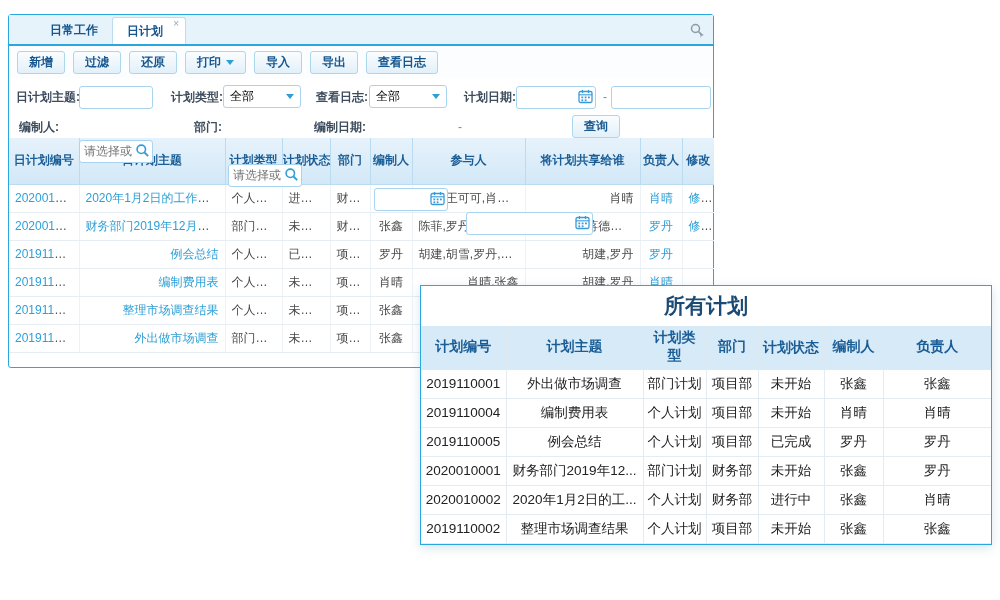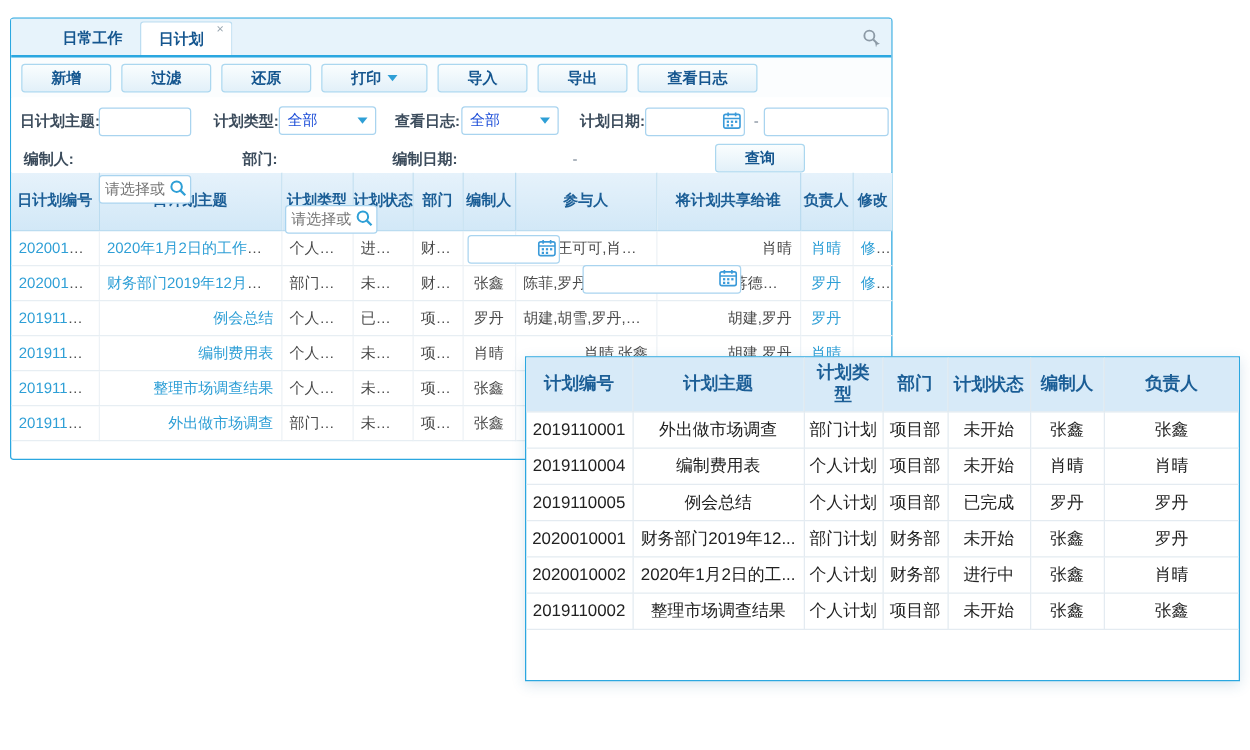--- a/index.html
+++ b/index.html
@@ -14,39 +14,39 @@
     border-bottom:2px solid #2BA7E0; display:flex; align-items:flex-end; padding-left:27px; }
   .tab { position:relative; height:27px; line-height:27px; padding:0 14px; font-size:12px;
     font-weight:bold; color:#15568F; cursor:pointer; border-radius:3px 3px 0 0; }
   .tab.active { background:#fff; border:1px solid #BCDDF1; border-bottom:none; padding-right:22px;text-align:center; }
   .tab .close { position:absolute; right:6px; top:1px; font-size:10px; color:#9AA7B1;
     font-weight:normal; line-height:10px; }
   .corner-ico { position:absolute; right:8px; top:7px; width:16px; height:16px; }
 
   .toolbar { height:32px; display:flex; align-items:center; gap:8px; padding:0 8px;
     background:#FBFDFE; }
-  .btn { display:inline-flex; align-items:center; gap:5px; height:23px; padding:0 23px;
+  .btn { display:inline-flex; align-items:center; gap:5px; height:23px; padding:0 11px;
     font-size:12px; font-weight:bold; color:#15568F; background:linear-gradient(#FAFDFE,#E2F0F9);
     border:1px solid #ABD7EF; border-radius:3px; cursor:pointer;
     font-family:"Liberation Sans","DejaVu Sans",sans-serif; }
   .caret { width:0; height:0; border-left:4px solid transparent; border-right:4px solid transparent;
     border-top:5px solid #2E9FD6; display:inline-block; }
 
   
   .filters { position:relative; height:60px; background:#fff; font-size:12px; }
   .f-item { position:absolute; height:24px; display:flex; align-items:center; }
   .f-label { font-weight:bold; color:#3C4C5C; white-space:nowrap; }
   .tbox { height:23px; border:1px solid #A9D4EF; border-radius:3px; background:#fff;
     font-size:12px; padding:0 4px; color:#444; outline:none; width:100%;
     font-family:"Liberation Sans","DejaVu Sans",sans-serif; }
   .field { position:relative; }
   .field .ico { position:absolute; right:3px; top:4px; width:15px; height:15px; }
   .field input { padding-right:20px; }
   .selbox { height:23px; border:1px solid #A9D4EF; border-radius:3px; background:#fff;
-    display:flex; align-items:center; justify-content:space-between; padding:0 6px; color:#1d4ed8; }
+    display:flex; align-items:center; justify-content:space-between; padding:0 6px; color:#000000; }
   .dash { color:#7A8896; padding:0 2px; }
 
   
   table { border-collapse:collapse; table-layout:fixed; width:100%; }
   .grid thead th { height:46px; background:linear-gradient(#E6F2FB,#D2E8F7); color:#1B5E96;
     font-size:12px; font-weight:bold; border-right:1px solid #BBDCF0;
     border-bottom:1px solid #BBDCF0; overflow:hidden; white-space:nowrap; }
   .grid tbody td { height:28px; font-size:12px; color:#4A4A4A; text-align:center;
     border-right:1px solid #EDF2F6; border-bottom:1px solid #E7EEF3; padding:0 6px;
     overflow:hidden; white-space:nowrap; text-overflow:ellipsis; }
@@ -329,20 +329,21 @@
           <td class="ta-l"></td>
           <td class="ta-l"></td>
           <td></td>
           <td></td>
         </tr>
       </tbody>
   </table>
 </div>
 
 <div class="popup">
+  <div class="popup-title">所有计划</div>
   <table class="pop-grid">
     <thead>
         <tr>
           <th>计划编号</th>
           <th>计划主题</th>
           <th>计划类型</th>
           <th>部门</th>
           <th>计划状态</th>
           <th>编制人</th>
           <th>负责人</th>

